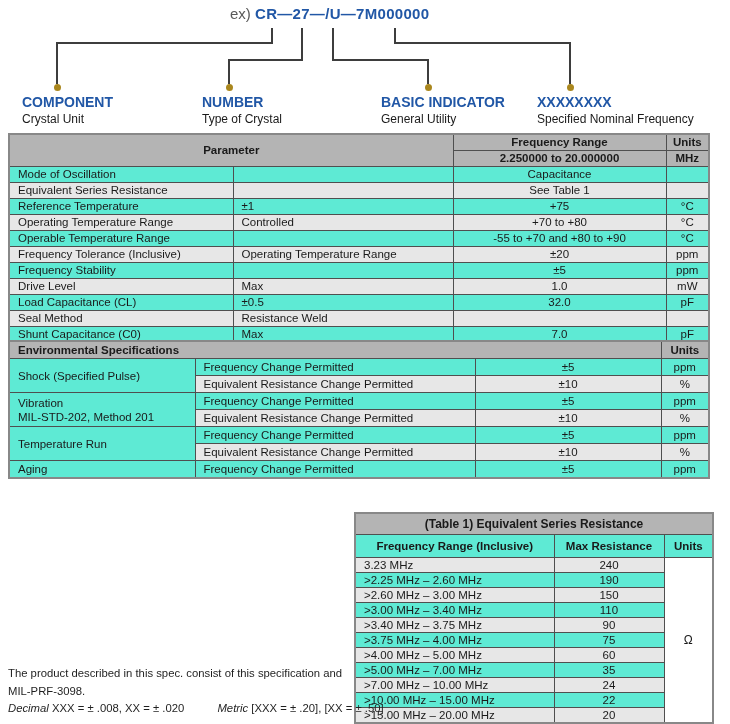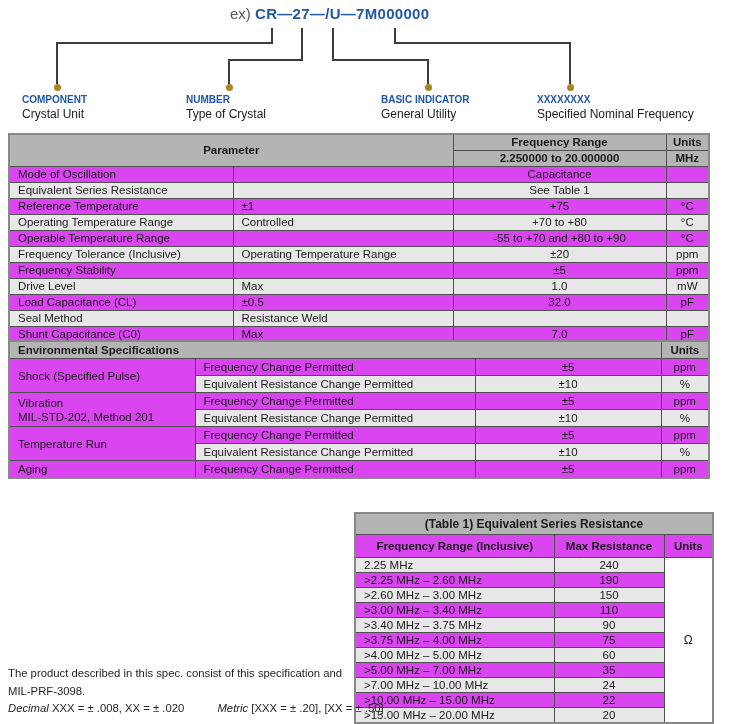--- a/index.html
+++ b/index.html
@@ -7,26 +7,26 @@
     font-family:"Liberation Sans", sans-serif; color:#1a1a1a; overflow:hidden; }
   .abs { position:absolute; }
 
   
   #heading { left:230px; top:5px; font-size:15px; white-space:nowrap; }
   #heading .prefix { color:#595959; font-weight:normal; }
   #heading .code { color:#2157a6; font-weight:bold; letter-spacing:.3px; }
   .cline { position:absolute; background:#3d3d3d; }
   .dot { position:absolute; width:7px; height:7px; border-radius:50%; background:#aa871e; }
   .lblgrp { position:absolute; top:94px; }
-  .lbl-title { color:#2157a6; font-weight:bold; font-size:10px; white-space:nowrap; }
+  .lbl-title { color:#2157a6; font-weight:bold; font-size:14px; white-space:nowrap; }
   .lbl-sub { color:#1a1a1a; font-size:12px; margin-top:2px; white-space:nowrap; }
 
   
   table { border-collapse:collapse; table-layout:fixed; font-size:11.5px;
-          border:2px solid #888888; background:#d946ef; }
+          border:2px solid #888888; background:#5eead4; }
   td, th { border:1px solid #4f4f4f; padding:0 8px; overflow:hidden;
            white-space:nowrap; font-weight:normal; text-align:left; }
   .hd { background:#b4b4b4; font-weight:bold; }
   .g  { background:#e7e7e7; }
   .c  { text-align:center; padding:0 2px; }
 
   #main-table { left:8px; top:133px; width:700px; }
   #main-table td, #main-table th { height:15px; line-height:15px; }
 
   #env-table { left:8px; top:340px; width:700px; }
@@ -70,21 +70,21 @@
 
 <div class="dot" style="left:54px;  top:84px;"></div>
 <div class="dot" style="left:226px; top:84px;"></div>
 <div class="dot" style="left:425px; top:84px;"></div>
 <div class="dot" style="left:567px; top:84px;"></div>
 
 <div class="lblgrp" style="left:22px;">
   <div class="lbl-title">COMPONENT</div>
   <div class="lbl-sub">Crystal Unit</div>
 </div>
-<div class="lblgrp" style="left:186px;">
+<div class="lblgrp" style="left:202px;">
   <div class="lbl-title">NUMBER</div>
   <div class="lbl-sub">Type of Crystal</div>
 </div>
 <div class="lblgrp" style="left:381px;">
   <div class="lbl-title">BASIC INDICATOR</div>
   <div class="lbl-sub">General Utility</div>
 </div>
 <div class="lblgrp" style="left:537px;">
   <div class="lbl-title">XXXXXXXX</div>
   <div class="lbl-sub">Specified Nominal Frequency</div>
@@ -242,21 +242,21 @@
   <tbody>
       <tr class="title-row">
     <th class="hd" colspan="3">(Table 1) Equivalent Series Resistance</th>
   </tr>
   <tr class="colhead">
     <th>Frequency Range (Inclusive)</th>
     <th>Max Resistance</th>
     <th>Units</th>
   </tr>
   <tr class="g">
-    <td>2.25 MHz</td>
+    <td>3.23 MHz</td>
     <td class="c">240</td>
     <td class="ohm" rowspan="11">Ω</td>
   </tr>
   <tr>
     <td>&gt;2.25 MHz – 2.60 MHz</td>
     <td class="c">190</td>
   </tr>
   <tr class="g">
     <td>&gt;2.60 MHz – 3.00 MHz</td>
     <td class="c">150</td>

